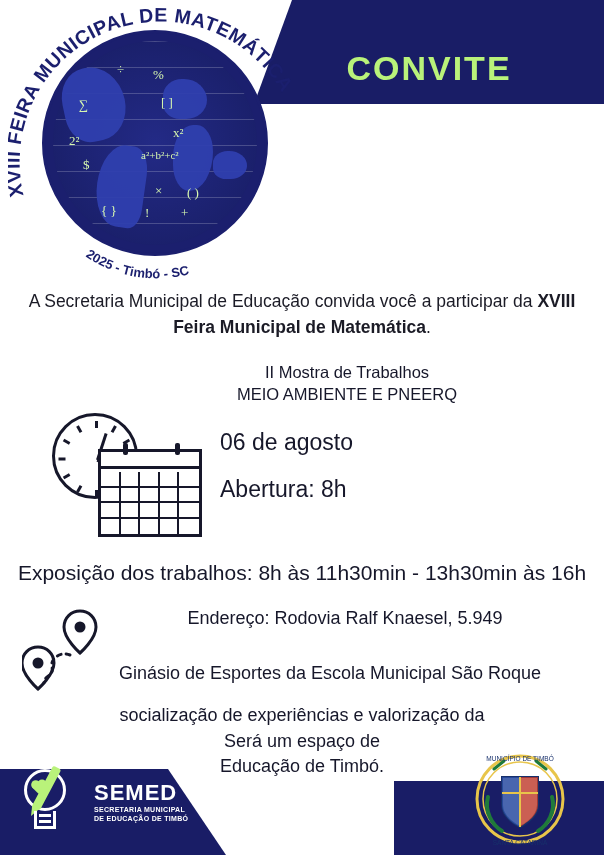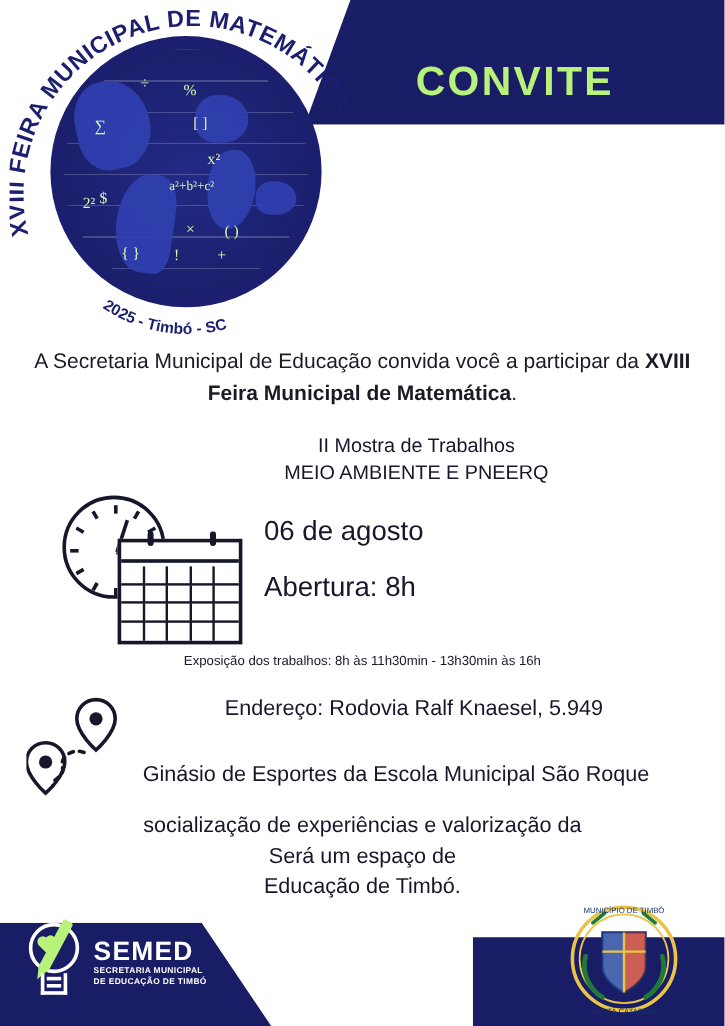--- a/index.html
+++ b/index.html
@@ -201,22 +201,22 @@
 
   .date-text {
     position: absolute;
     left: 210px; top: 18px;
     text-align: left;
   }
   .date-big { font-size: 23px; color: #16172a; }
   .date-open { font-size: 23px; color: #16172a; margin-top: 20px; }
 
   .expo {
-    margin-top: 4px;
-    font-size: 11px;
+    margin-top: 20px;
+    font-size: 21px;
     color: #16172a;
   }
 
   
   .addr-row {
     position: relative;
     margin-top: 18px;
     height: 92px;
     text-align: center;
   }
@@ -263,21 +263,21 @@
     clip-path: polygon(52px 96px, 0 96px, 0 22px, 210px 22px, 210px 96px);
   }
 
   
   .semed {
     position: absolute;
     left: 16px; bottom: 12px;
     width: 186px; height: 82px;
     display: flex;
     align-items: center;
-    gap: 4px;
+    gap: 20px;
   }
   .bulb {
     position: relative;
     width: 58px; height: 70px;
   }
   .bulb-glass {
     position: absolute;
     left: 8px; top: 2px;
     width: 42px; height: 42px;
     border: 3px solid #ffffff;
@@ -353,21 +353,21 @@
       <div class="globe-grid"></div>
       <div class="continent c1"></div>
       <div class="continent c2"></div>
       <div class="continent c3"></div>
       <div class="continent c4"></div>
       <div class="continent c5"></div>
 
       <span class="math-sym" style="left:108px;top:34px;">%</span>
       <span class="math-sym" style="left:116px;top:62px;">[ ]</span>
       <span class="math-sym" style="left:128px;top:92px;">x²</span>
-      <span class="math-sym" style="left:24px;top:100px;margin-top:28px;">2²</span>
+      <span class="math-sym" style="left:24px;top:100px;">2²</span>
       <span class="math-sym" style="left:38px;top:124px;">$</span>
       <span class="math-sym" style="left:96px;top:116px;font-size:11px;">a²+b²+c²</span>
       <span class="math-sym" style="left:110px;top:150px;">×</span>
       <span class="math-sym" style="left:142px;top:152px;">( )</span>
       <span class="math-sym" style="left:56px;top:170px;">{ }</span>
       <span class="math-sym" style="left:100px;top:172px;">!</span>
       <span class="math-sym" style="left:136px;top:172px;">+</span>
       <span class="math-sym" style="left:72px;top:28px;">÷</span>
       <span class="math-sym" style="left:34px;top:64px;">∑</span>
     </div>

